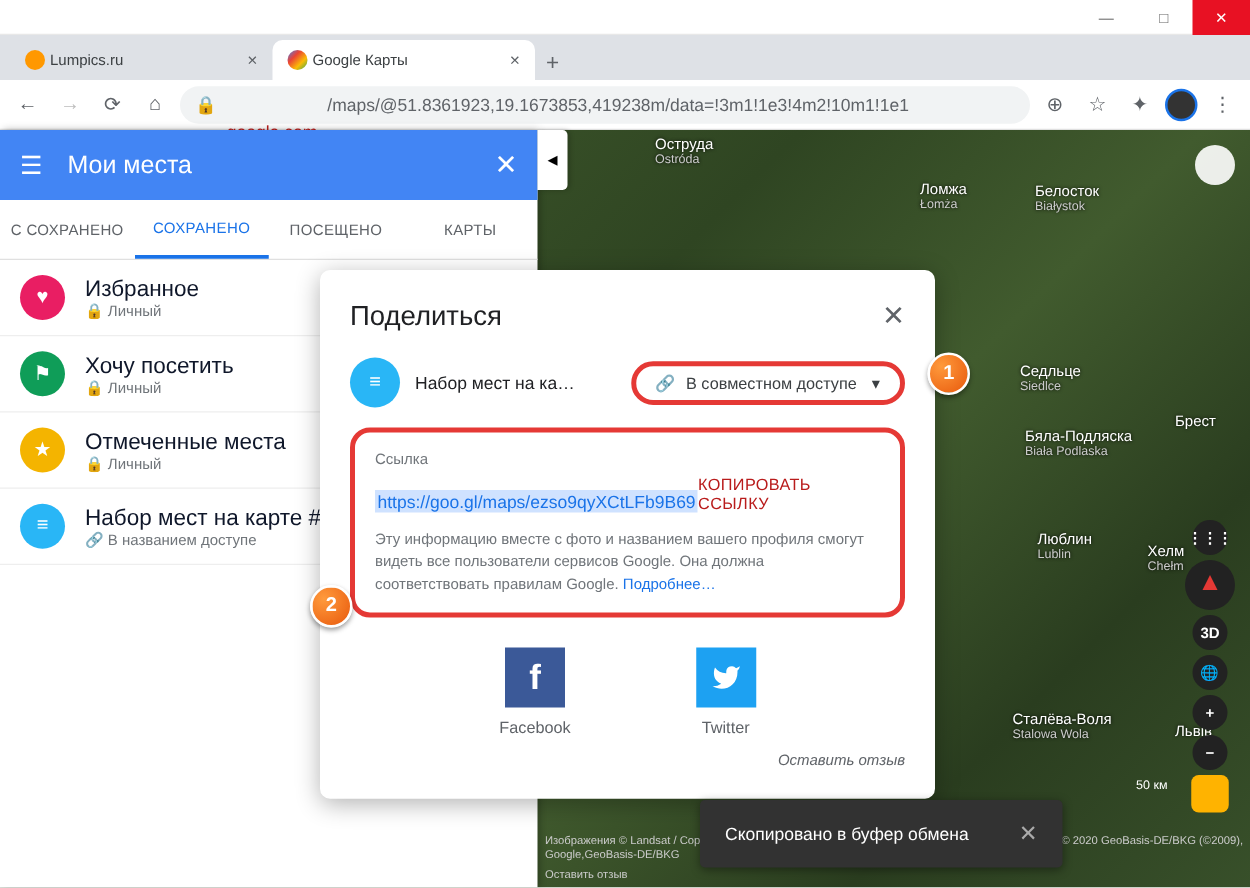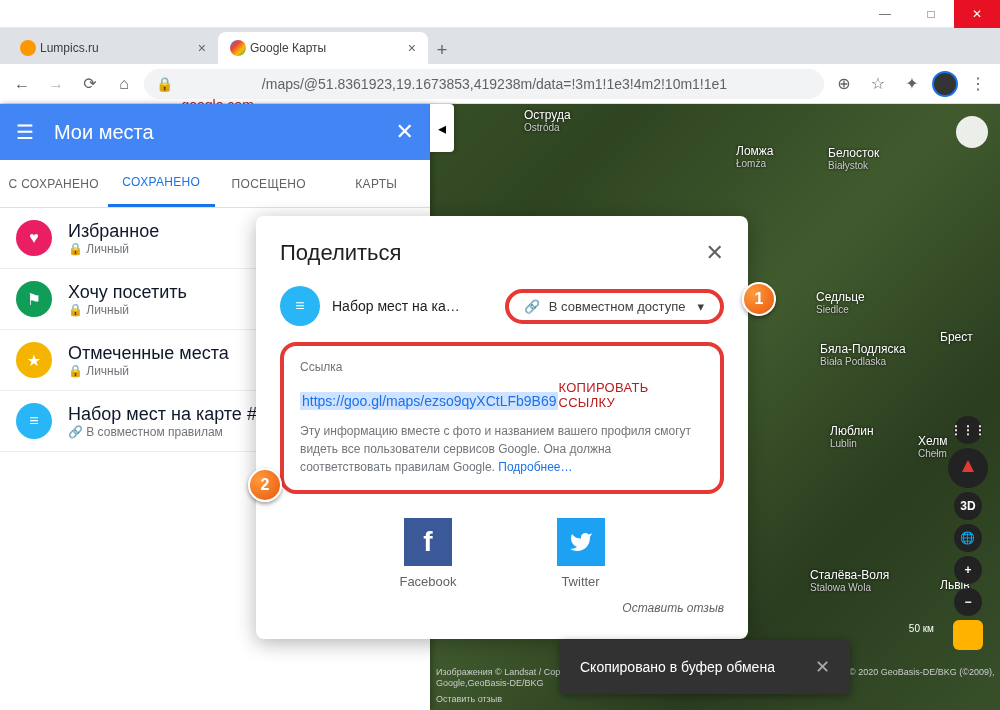--- a/index.html
+++ b/index.html
@@ -201,21 +201,21 @@
           <div class="sb-icon" style="background:#f4b400">★</div>
   <div class="sb-text">
             <div class="t">Отмеченные места</div>
   <div class="s">🔒 Личный</div>
           </div>
         </div>
         <div class="sb-item">
           <div class="sb-icon" style="background:#29b6f6">≡</div>
   <div class="sb-text">
             <div class="t">Набор мест на карте #1</div>
-  <div class="s">🔗 В совместном правилам</div>
+  <div class="s">🔗 В названием доступе</div>
           </div>
         </div>
       </div>
   </div>
   <div class="collapse">◂</div>
 
   <div class="modal">
     <div class="modal-h">
       <span class="t">Поделиться</span>
       <span class="x">✕</span>

